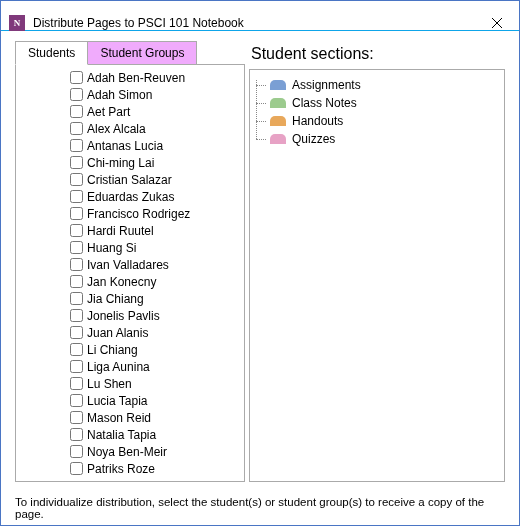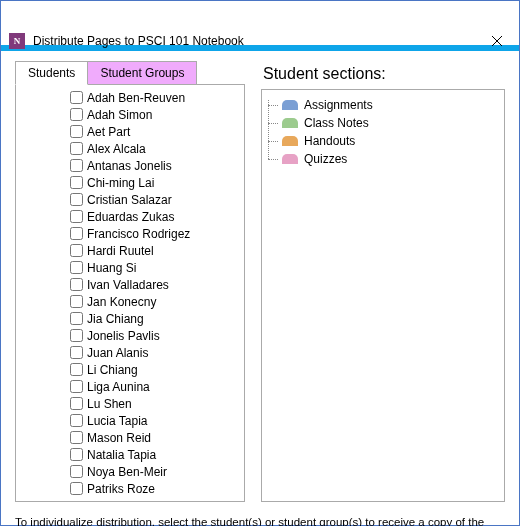--- a/index.html
+++ b/index.html
@@ -16,22 +16,21 @@
     border: 1px solid #4a75c4;
     display: flex;
     flex-direction: column;
     background: #fff;
   }
   .titlebar {
     height: 30px;
     display: flex;
     align-items: center;
     padding: 15px 0 0 8px;
-    border-bottom: 6px solid #0ea5e9;
-    margin-top: 20px;
+    border-bottom: 1px solid #0ea5e9;
   }
   .titlebar .app-icon {
     width: 16px; height: 16px;
     background: #80397B;
     display: flex;
     align-items: center;
     justify-content: center;
     color: #fff;
     font-size: 9px;
     font-weight: bold;
@@ -52,21 +51,21 @@
   }
   .content {
     flex: 1;
     display: flex;
     flex-direction: column;
     padding: 10px 14px 12px 14px;
   }
   .main-area {
     flex: 1;
     display: flex;
-    gap: 16px;
+    gap: 4px;
     min-height: 0;
   }
   .left-pane {
     flex: 0 0 230px;
     display: flex;
     flex-direction: column;
   }
   .tabs {
     display: flex;
     position: relative;
@@ -202,21 +201,21 @@
             <div class="student-row">
               <input type="checkbox" style="">
               <span>Aet Part</span>
             </div>
             <div class="student-row">
               <input type="checkbox" style="">
               <span>Alex Alcala</span>
             </div>
             <div class="student-row">
               <input type="checkbox" style="">
-              <span>Antanas Jonelis</span>
+              <span>Antanas Lucia</span>
             </div>
             <div class="student-row">
               <input type="checkbox" style="">
               <span>Chi-ming Lai</span>
             </div>
             <div class="student-row">
               <input type="checkbox" style="">
               <span>Cristian Salazar</span>
             </div>
             <div class="student-row">

